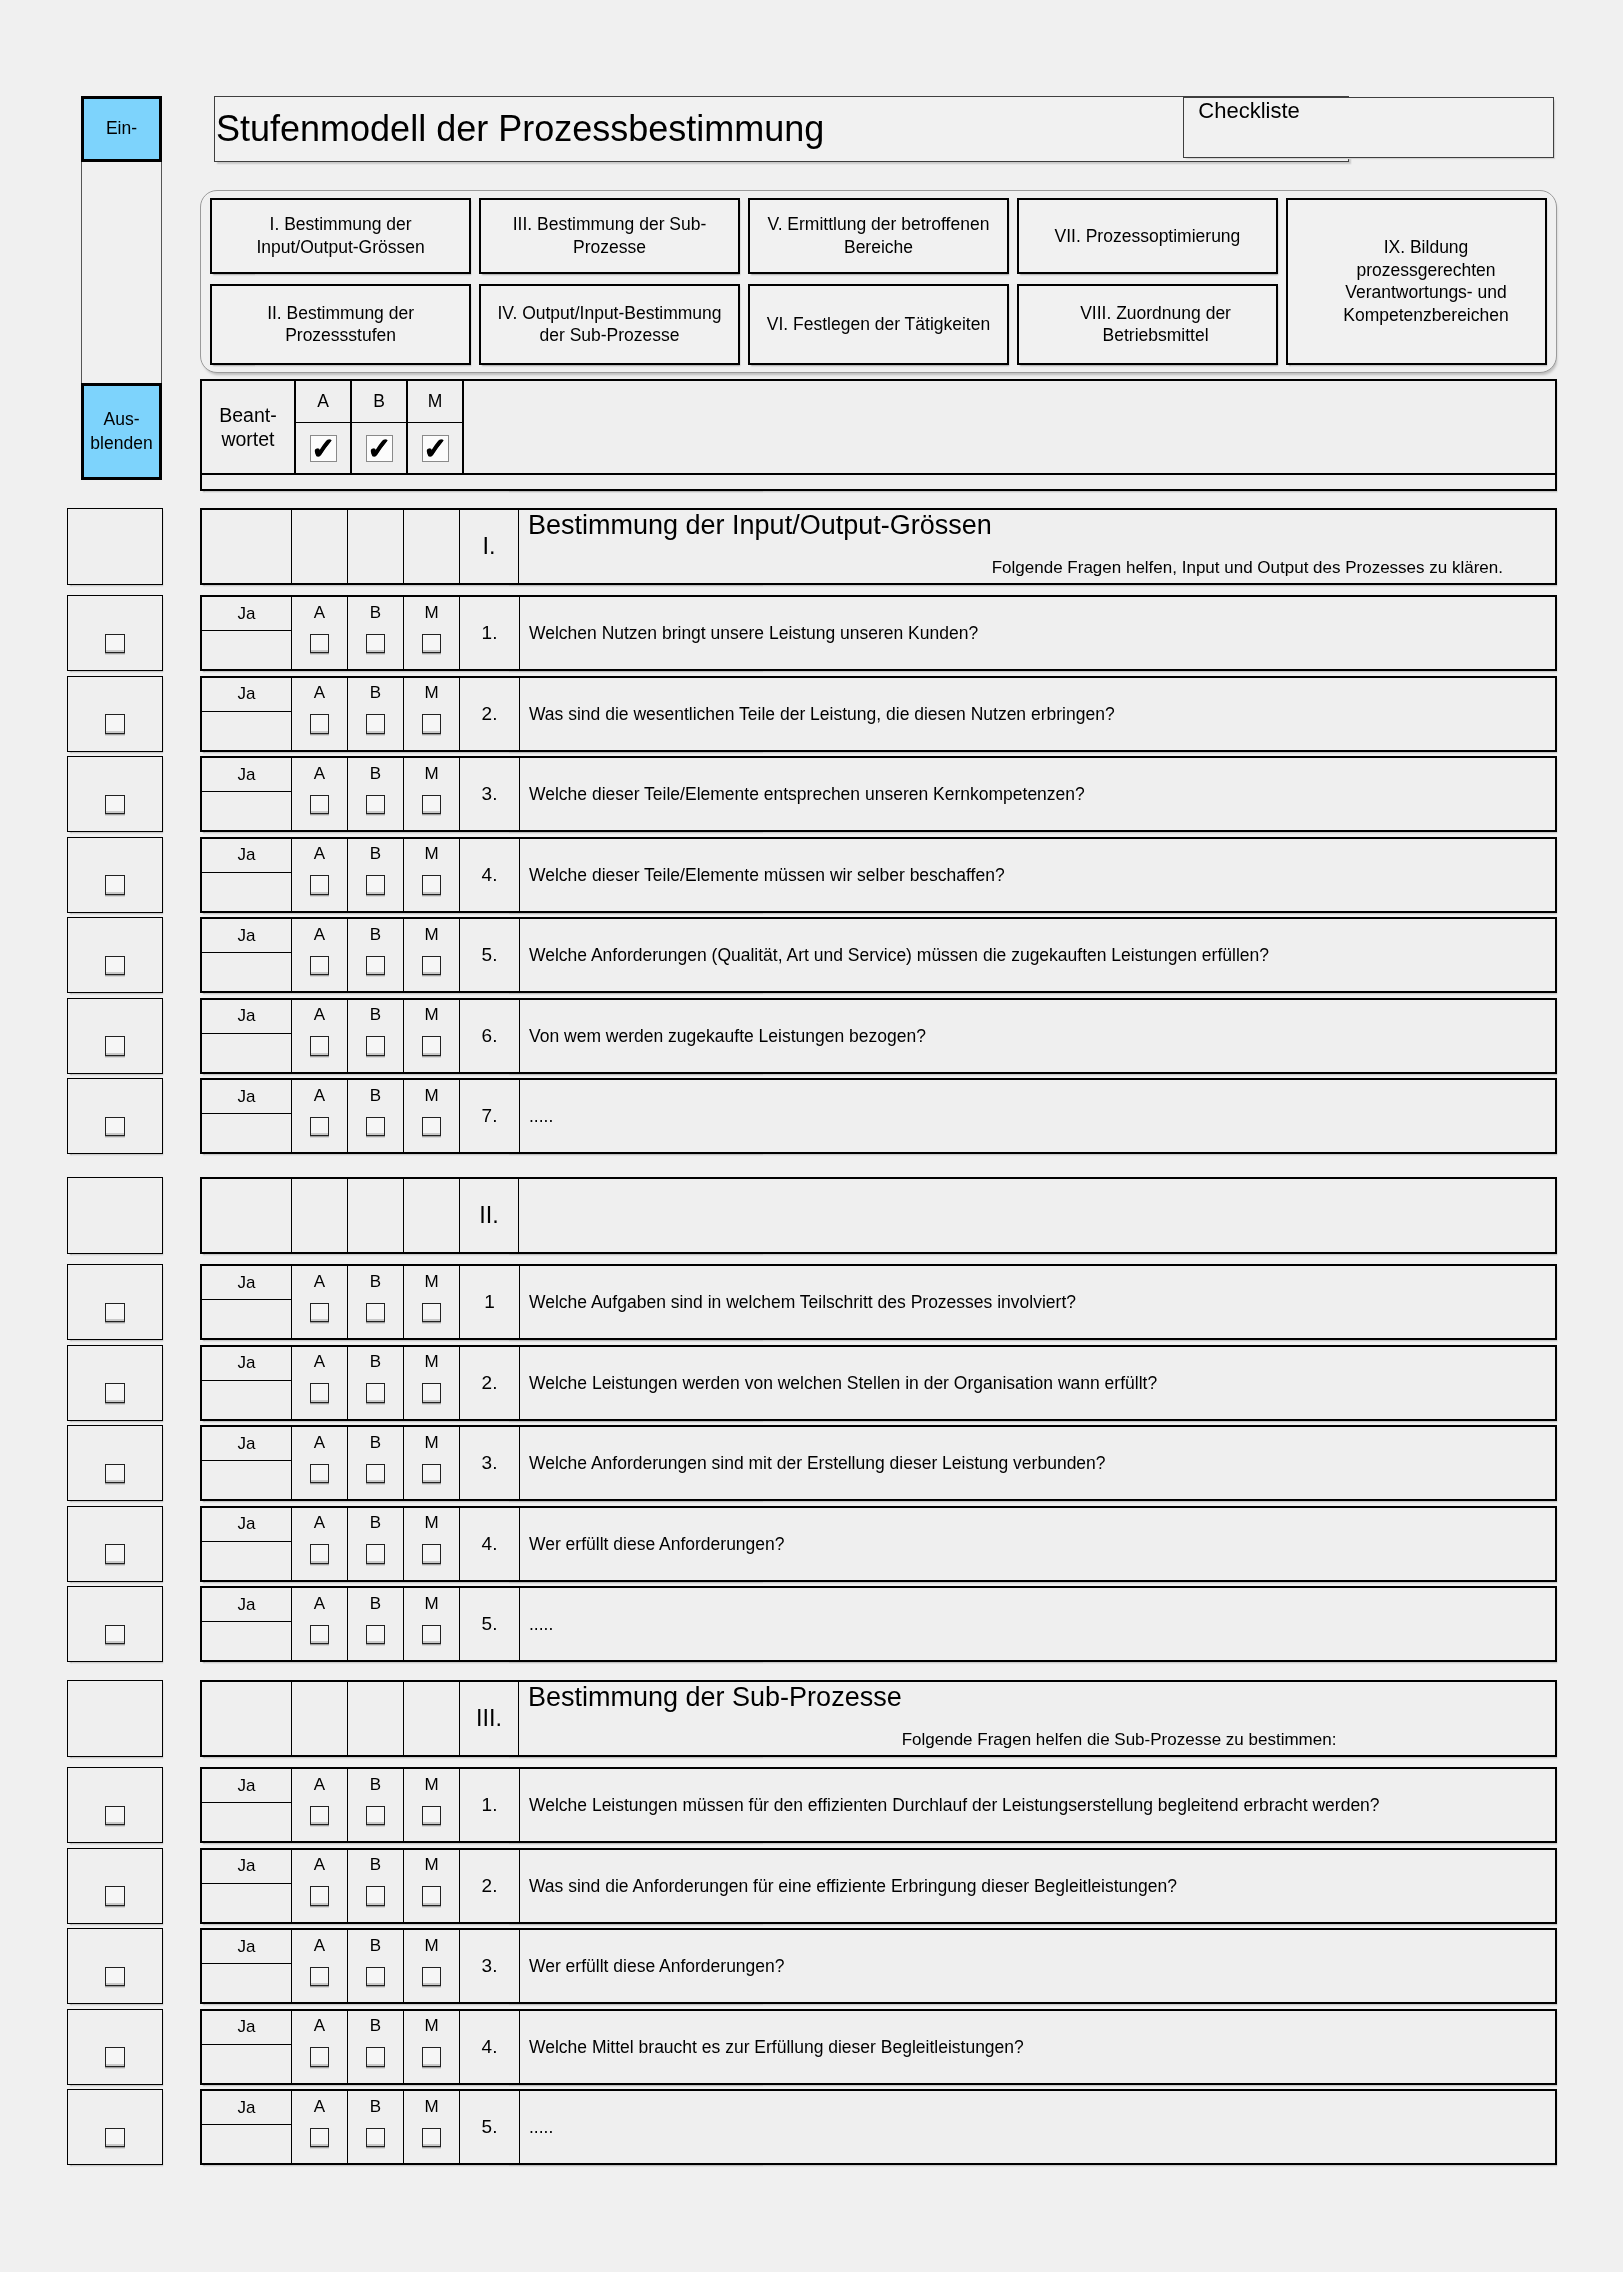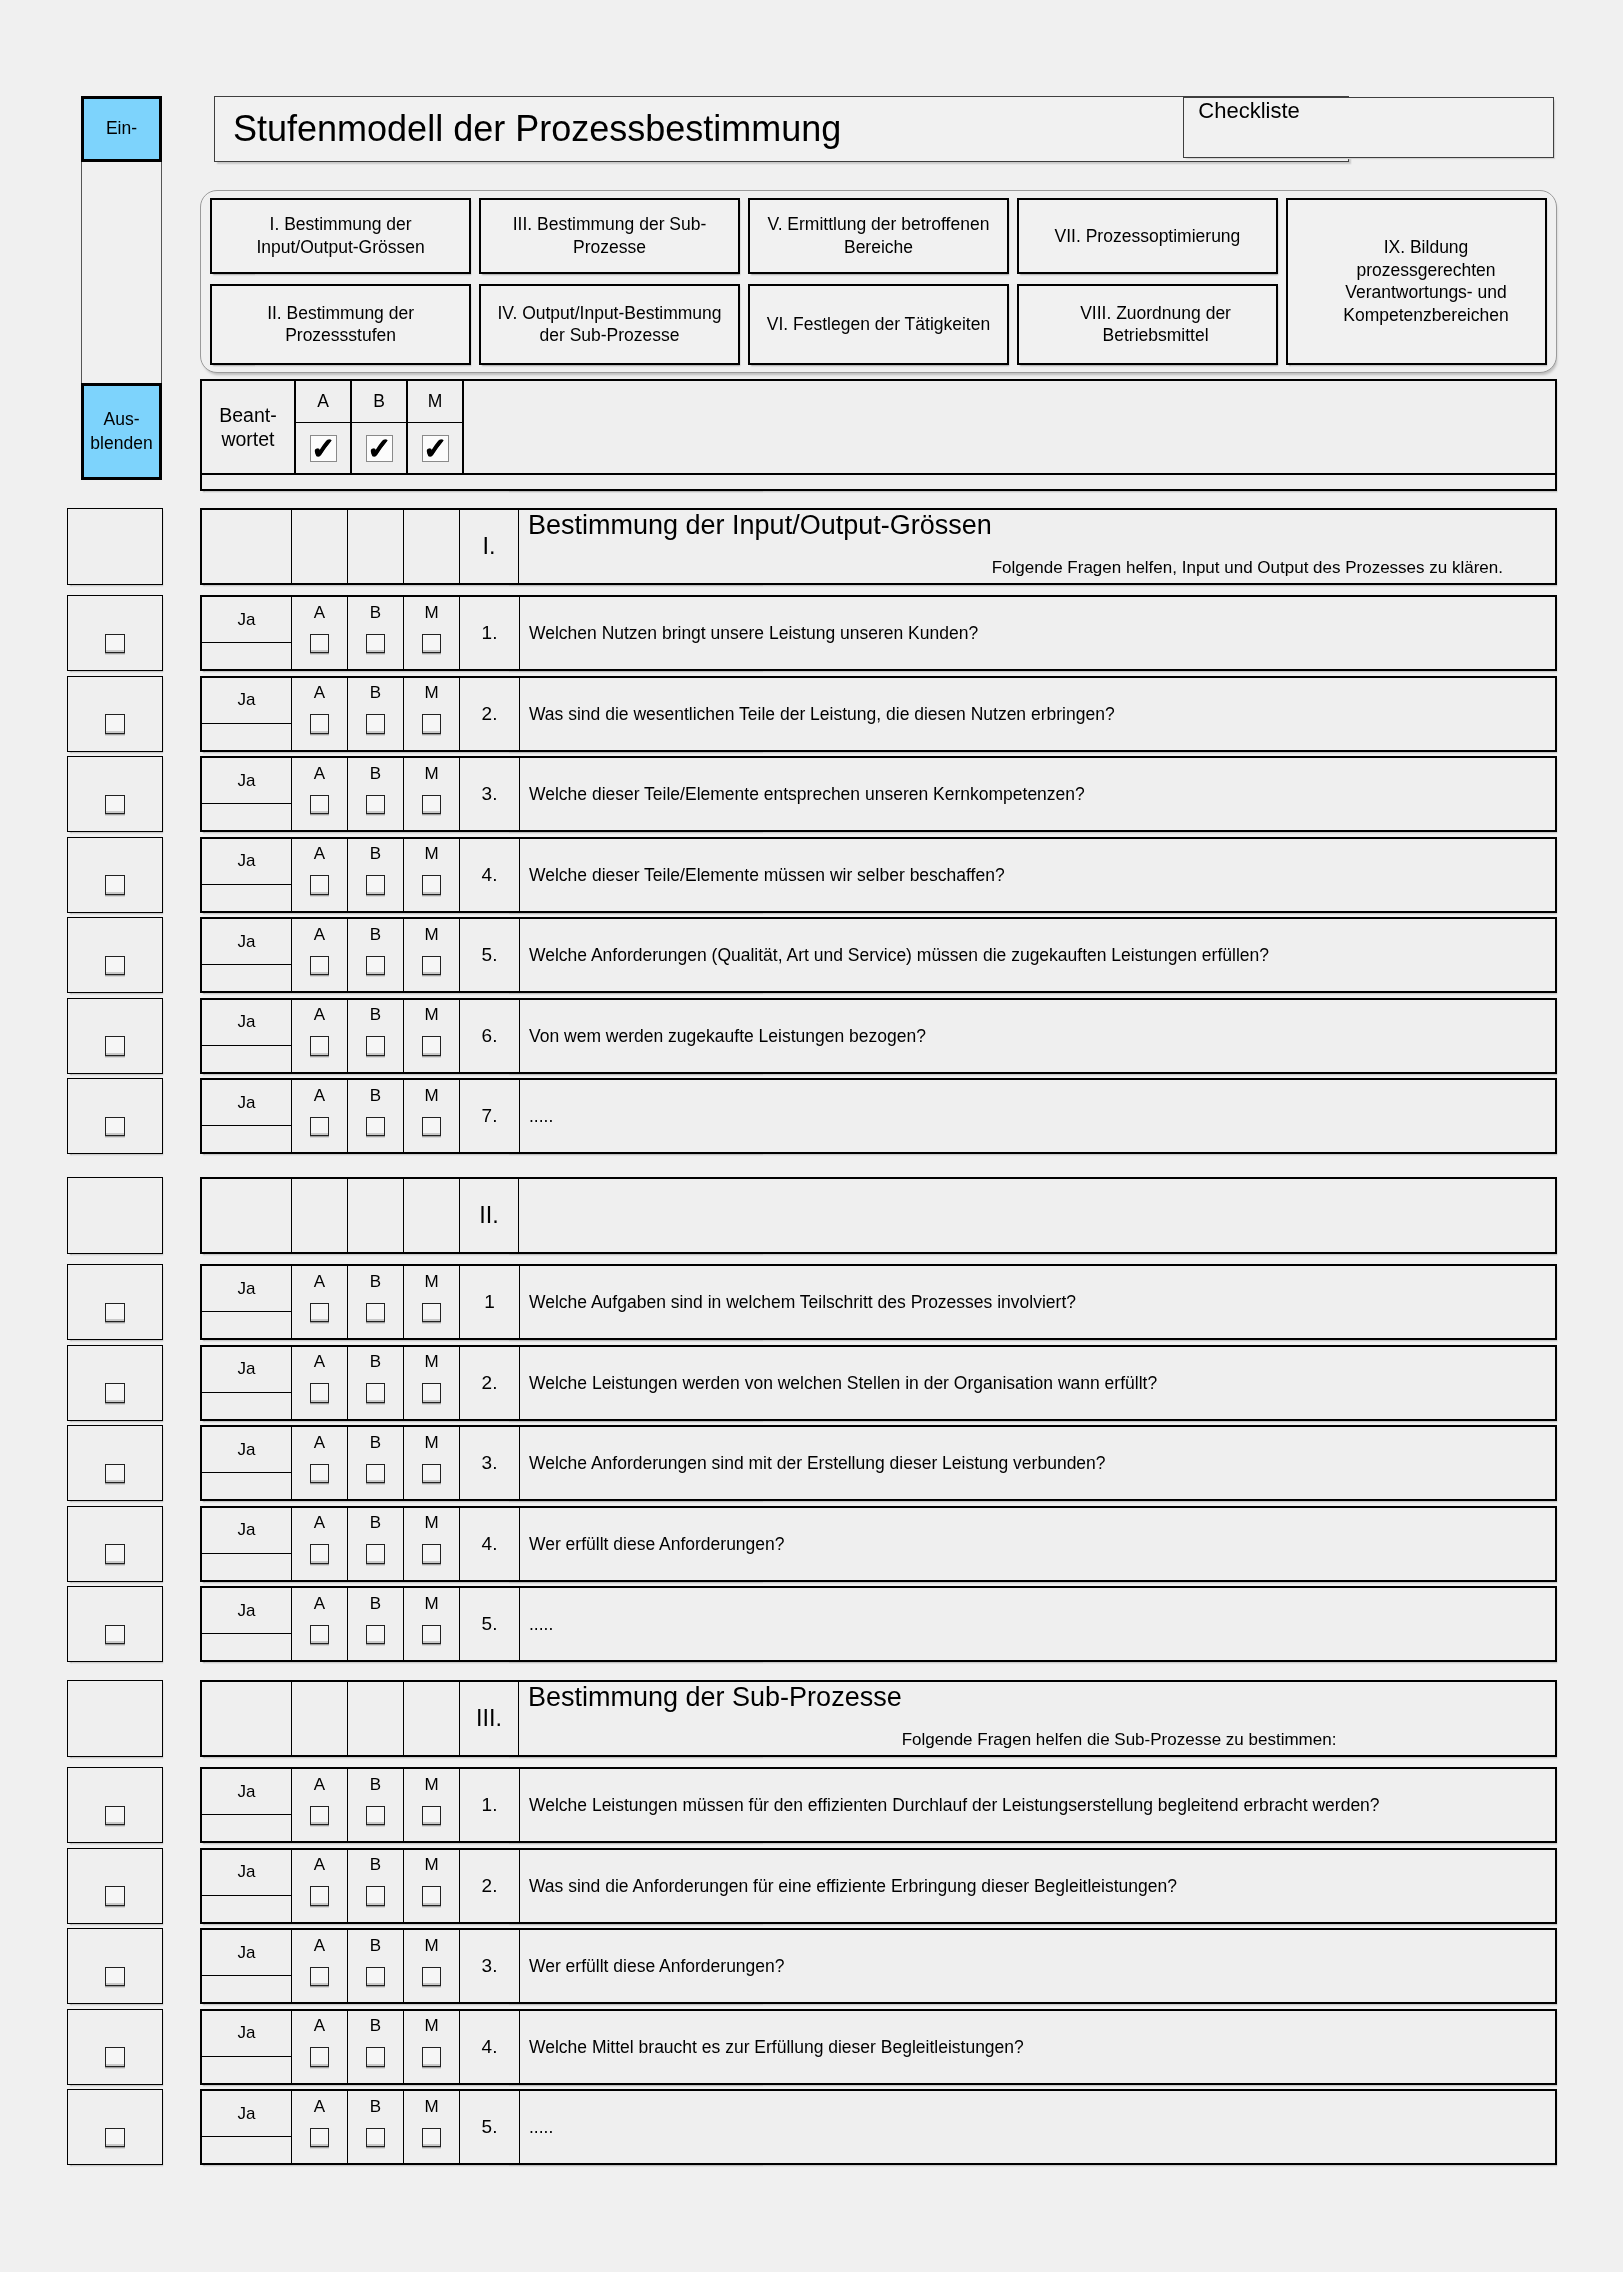--- a/index.html
+++ b/index.html
@@ -11,21 +11,21 @@
               display:flex;flex-direction:column;align-items:center;justify-content:center;
               font-size:17.5px;text-align:center;line-height:1.35;box-sizing:border-box;}
   #btn-ein{left:81px;top:96px;width:81px;height:66px;}
   #btn-aus{left:81px;top:383px;width:81px;height:97px;}
   #toggle-connector{position:absolute;left:81px;top:162px;width:81px;height:221px;
                     border-left:1.3px solid #555;border-right:1.3px solid #555;box-sizing:border-box;}
 
   
   #title-box{position:absolute;left:214px;top:96px;width:1135px;height:66px;
              border:1.9px solid #3f3f3f;background:#f1f1f1;box-sizing:border-box;
-             display:flex;align-items:center;padding-left:18px;font-size:36px;
+             display:flex;align-items:center;padding-left:1px;font-size:36px;
              box-shadow:2.6px 2.6px 1.3px -0.6px #c9c9c9;}
   #checkliste-box{position:absolute;left:1183px;top:97px;width:371px;height:61px;
              border:1.9px solid #3f3f3f;background:#f1f1f1;box-sizing:border-box;
              display:flex;align-items:flex-start;padding-left:14.3px;font-size:22px;
              box-shadow:1.9px 1.9px 1.3px -0.6px #d4d4d4;}
 
   
   #nav{position:absolute;left:200px;top:190px;width:1357px;height:183px;box-sizing:border-box;
        border:1.3px solid #9a9a9a;border-radius:17px;background:#f0f0f0;
        box-shadow:1.9px 3.2px 2.6px -1.9px #bdbdbd;
@@ -81,21 +81,21 @@
   .h-abm{width:56px;border-right:1.3px solid #000;box-sizing:border-box;}
   .h-abm.m{border-right:1.3px solid #000;}
   .h-num{width:59px;border-right:1.3px solid #000;box-sizing:border-box;display:flex;
          align-items:center;justify-content:center;font-size:23.4px;}
   .h-title-cell{flex:1;display:flex;flex-direction:row;padding:1.3px 13px 5.2px 9px;box-sizing:border-box;}
   .h-title{font-size:27px;line-height:1.08;}
   .h-sub{margin-top:auto;font-size:17px;}
 
   
   .c-ja{width:90px;border-right:1.9px solid #000;box-sizing:border-box;display:flex;flex-direction:column;}
-  .ja-top{height:46px;border-bottom:1.9px solid #000;box-sizing:border-box;display:flex;
+  .ja-top{height:34px;border-bottom:1.9px solid #000;box-sizing:border-box;display:flex;
           align-items:center;justify-content:center;font-size:17px;}
   .ja-field{flex:1;}
   .c-abm{width:56px;border-right:1.3px solid #000;box-sizing:border-box;display:flex;
          flex-direction:column;align-items:center;}
   .c-abm.m{width:56px;border-right:1.9px solid #000;}
   .abm-letter{height:31px;display:flex;align-items:center;justify-content:center;font-size:17px;}
   .c-num{width:60px;border-right:1.3px solid #000;box-sizing:border-box;display:flex;
          align-items:center;justify-content:center;font-size:19px;}
   .c-q{flex:1;display:flex;align-items:center;padding:0 62px 0 9px;font-size:17.5px;line-height:1.5;}
 

